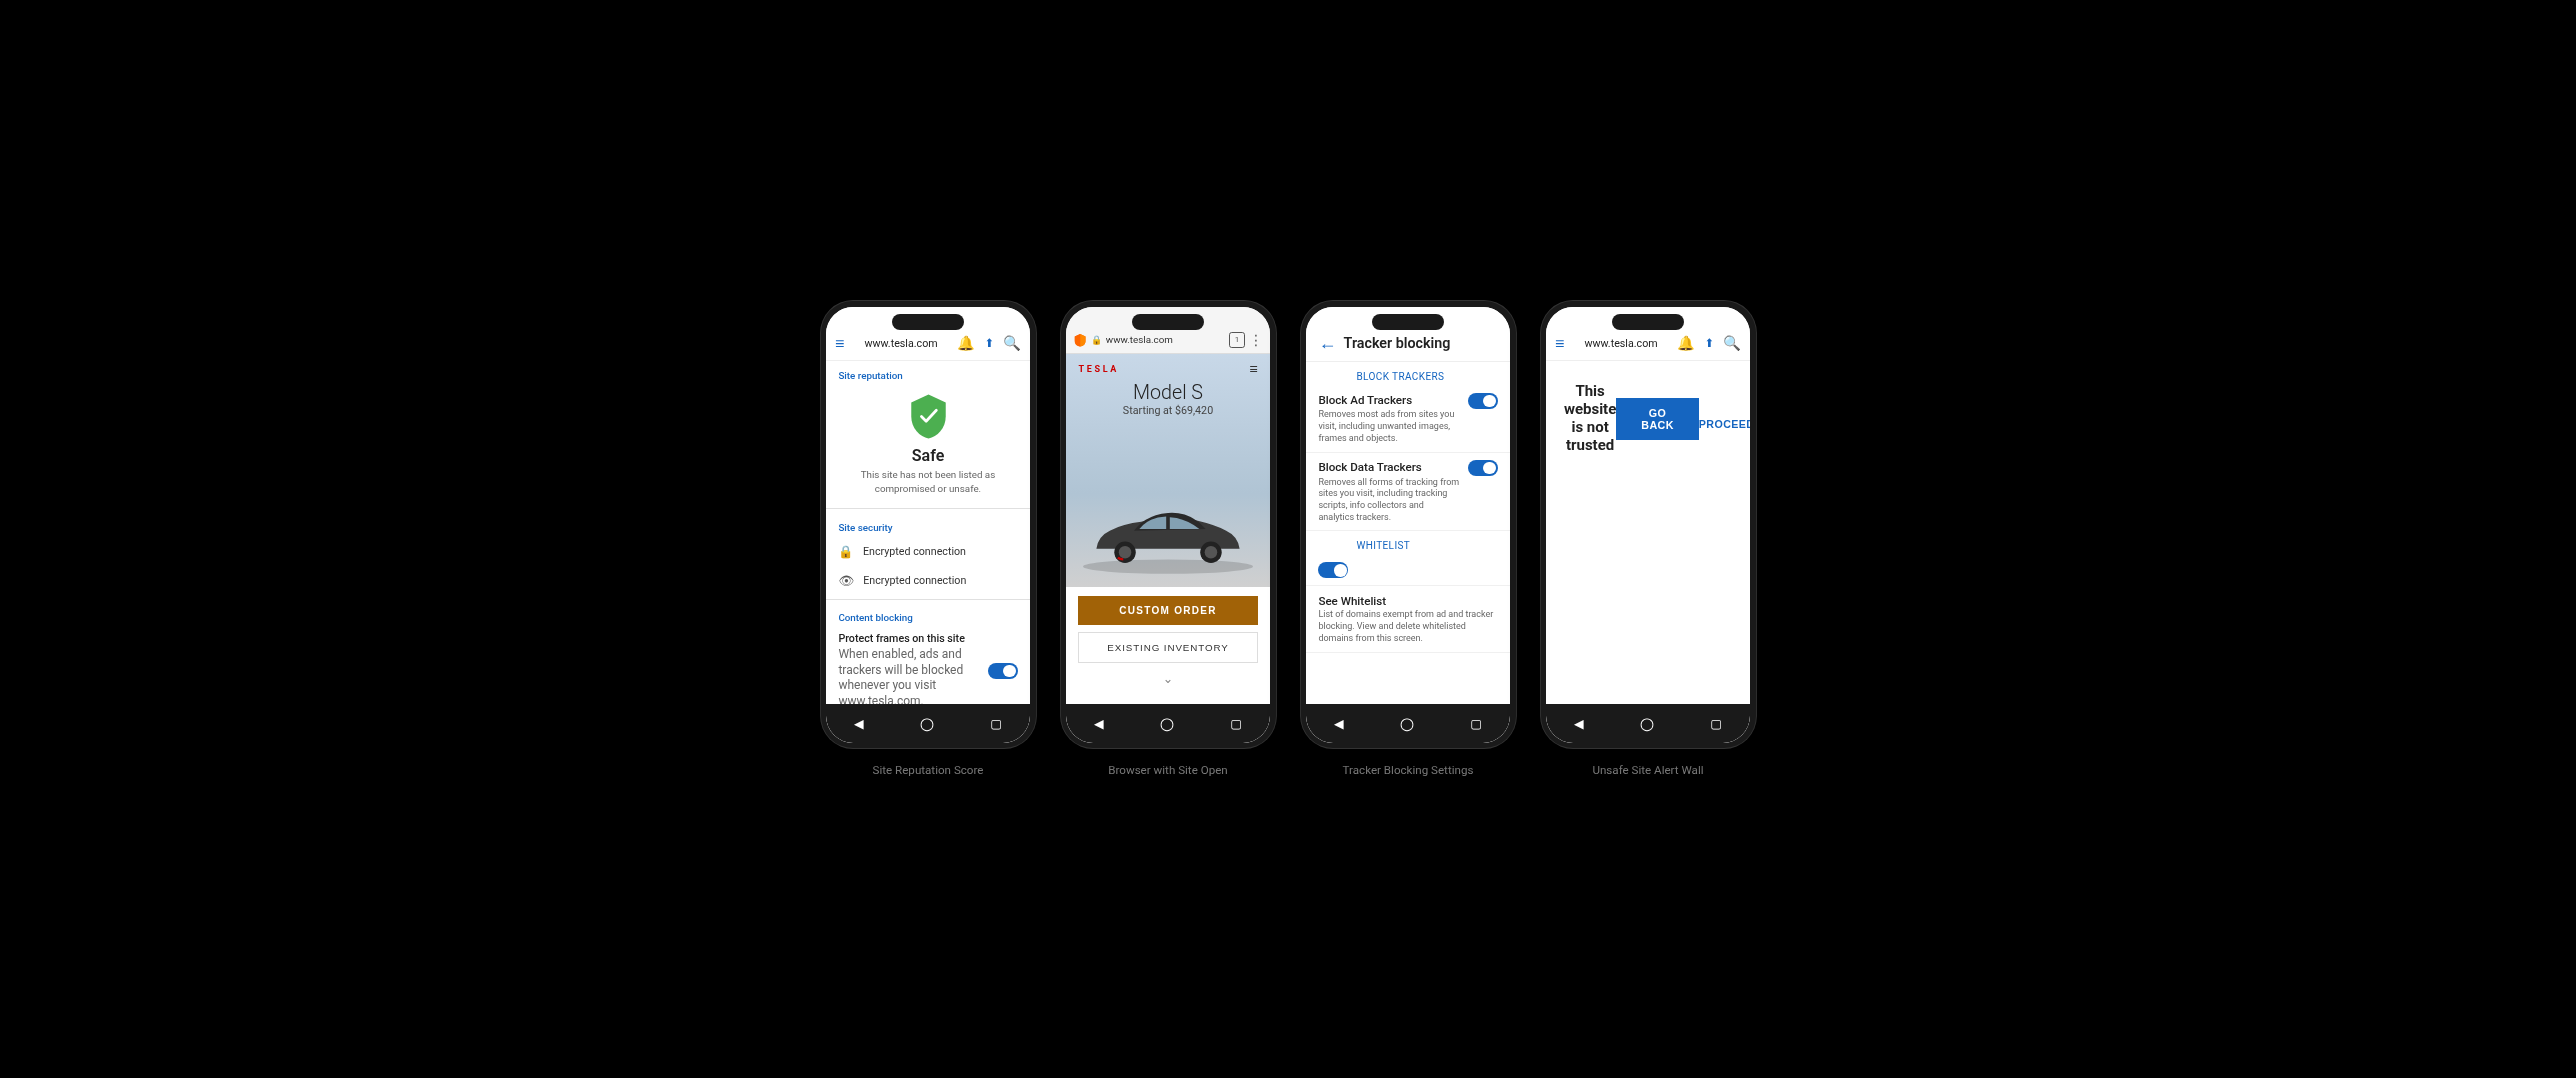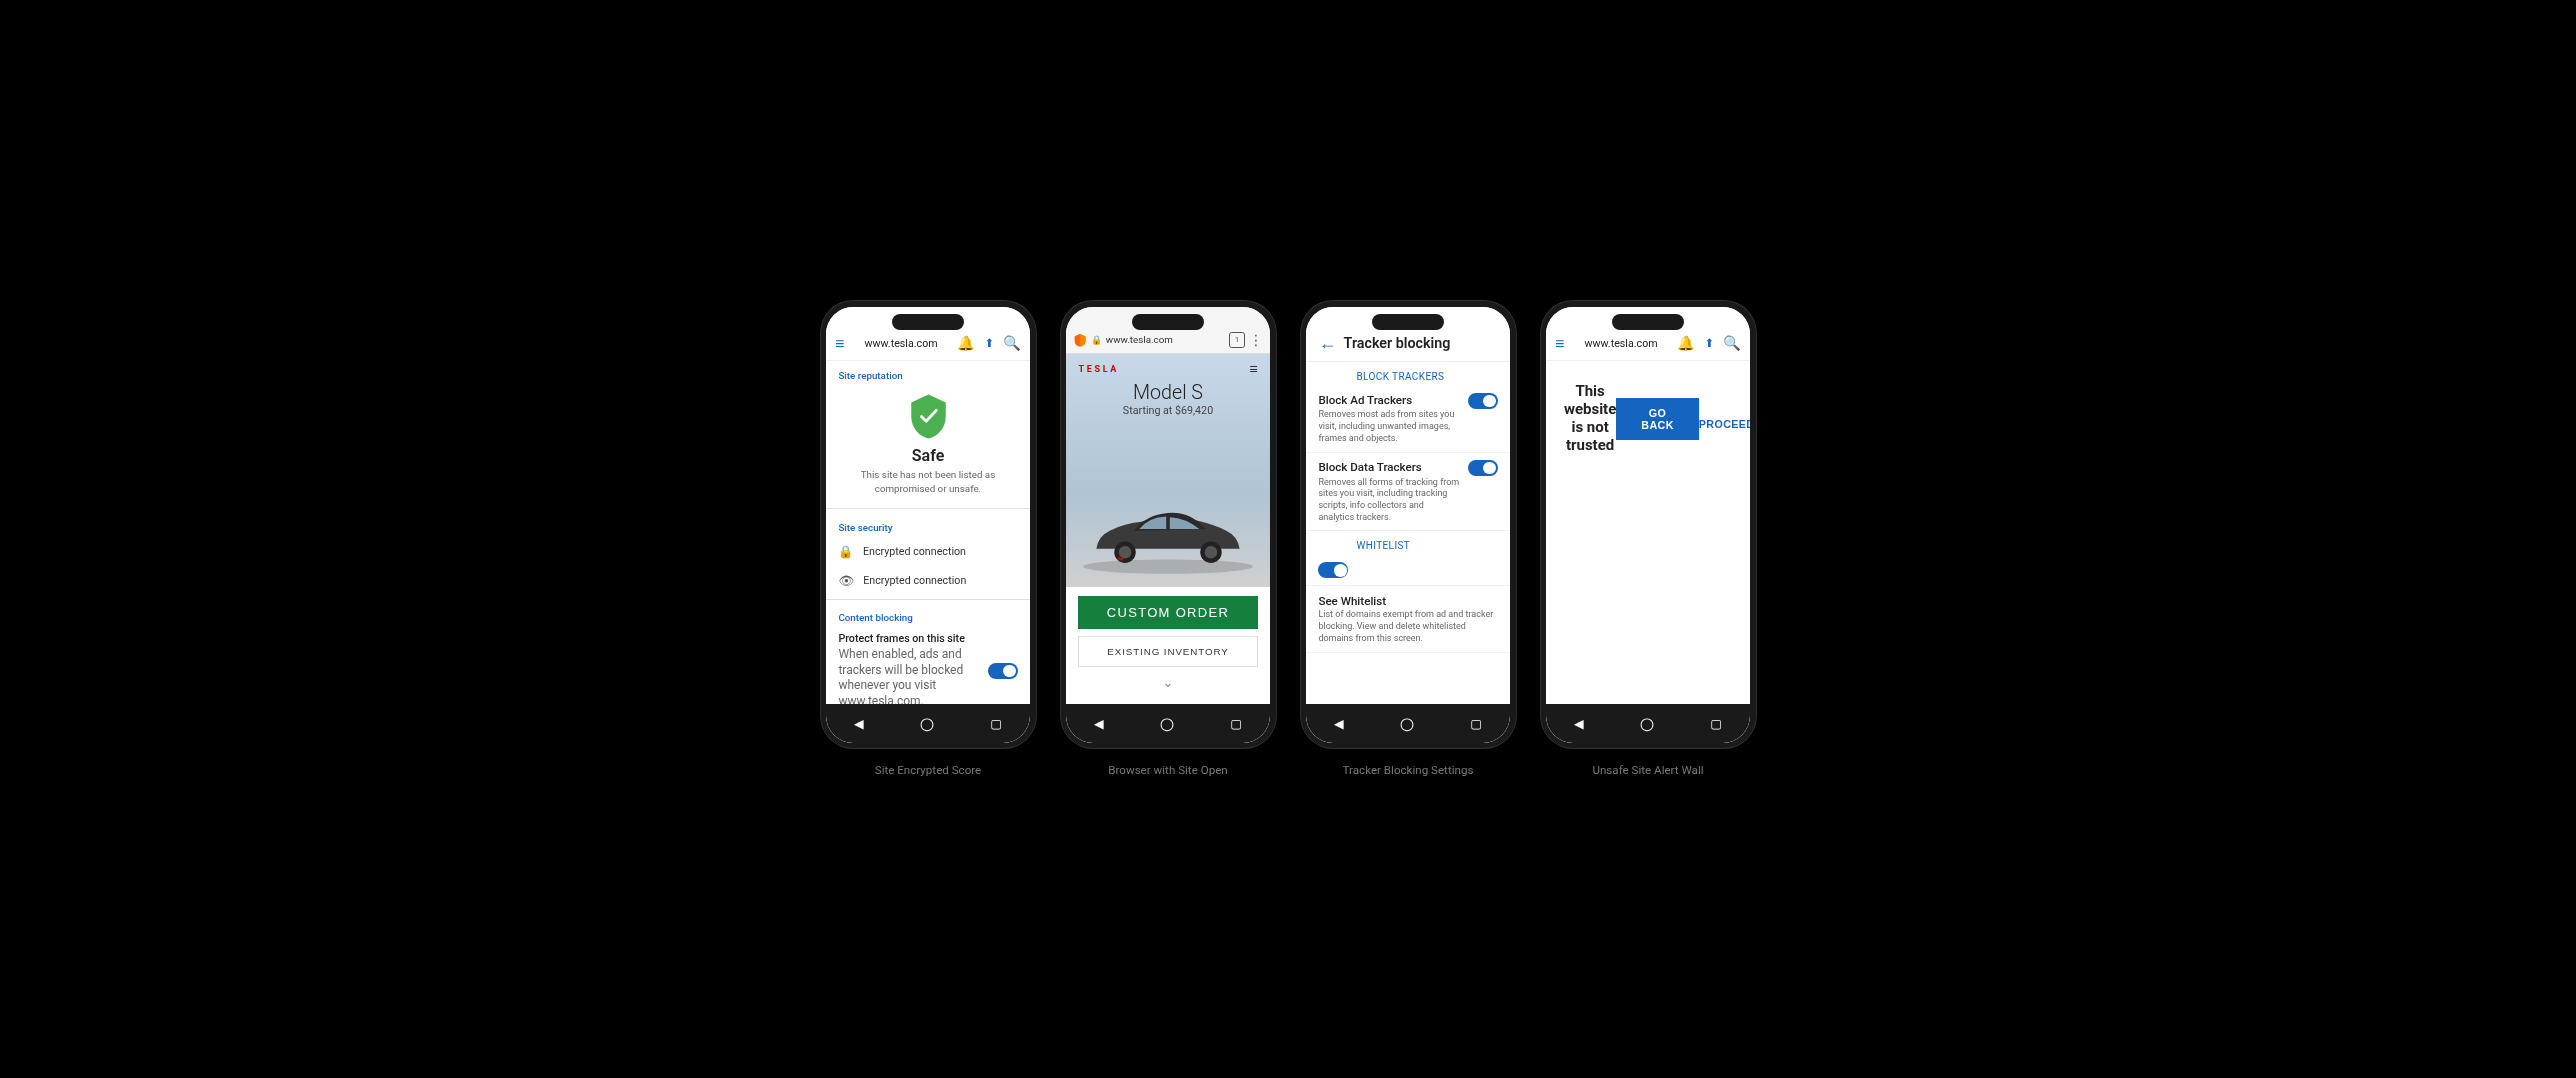--- a/index.html
+++ b/index.html
@@ -230,26 +230,26 @@
       width: 179px;
       height: 98px;
     }
     .tesla-buttons {
       background: #fff;
       padding: 9px 12.5px;
     }
     .btn-custom {
       display: block;
       width: 100%;
-      background: #15803d;
+      background: #a16207;
       color: #fff;
       text-align: center;
       padding: 9px;
-      font-size: 13px;
-      font-weight: 400;
+      font-size: 10px;
+      font-weight: 700;
       letter-spacing: 1.3px;
       border: none;
       cursor: pointer;
       margin-bottom: 7.2px;
     }
     .btn-existing {
       display: block;
       width: 100%;
       background: #fff;
       color: #333;
@@ -462,21 +462,21 @@
 
         </div>
 
         <div class="phone-bottom">
           <span class="nav-icon">◀</span>
           <span class="nav-icon">◯</span>
           <span class="nav-icon">▢</span>
         </div>
       </div>
     </div>
-    <div class="phone-label">Site Encrypted Score</div>
+    <div class="phone-label">Site Reputation Score</div>
   </div>
 
   <div class="phone-wrapper">
     <div class="phone">
       <div class="notch"></div>
       <div class="phone-inner">
 
         <div class="browser-bar-phone2">
           <svg class="shield-small-green" viewBox="0 0 16 16">
             <path d="M8 1 L14 4 L14 9 C14 13 11 15 8 15 C5 15 2 13 2 9 L2 4 Z" fill="#ff6600"></path>

